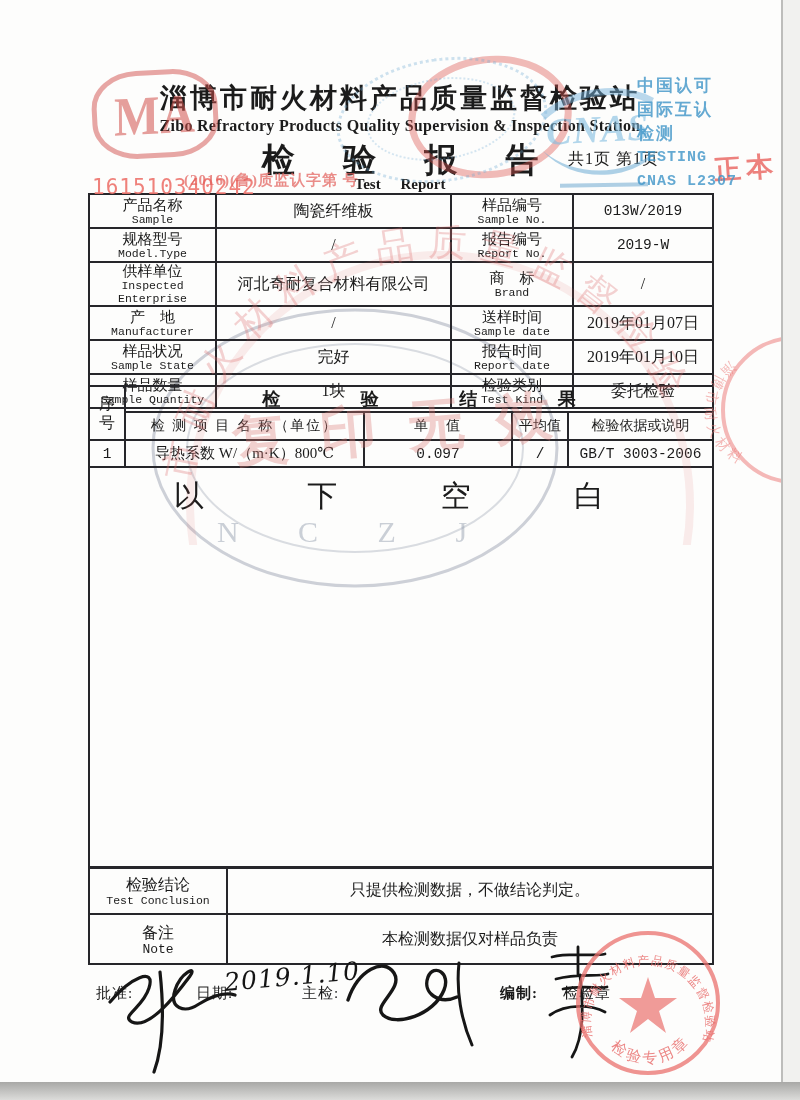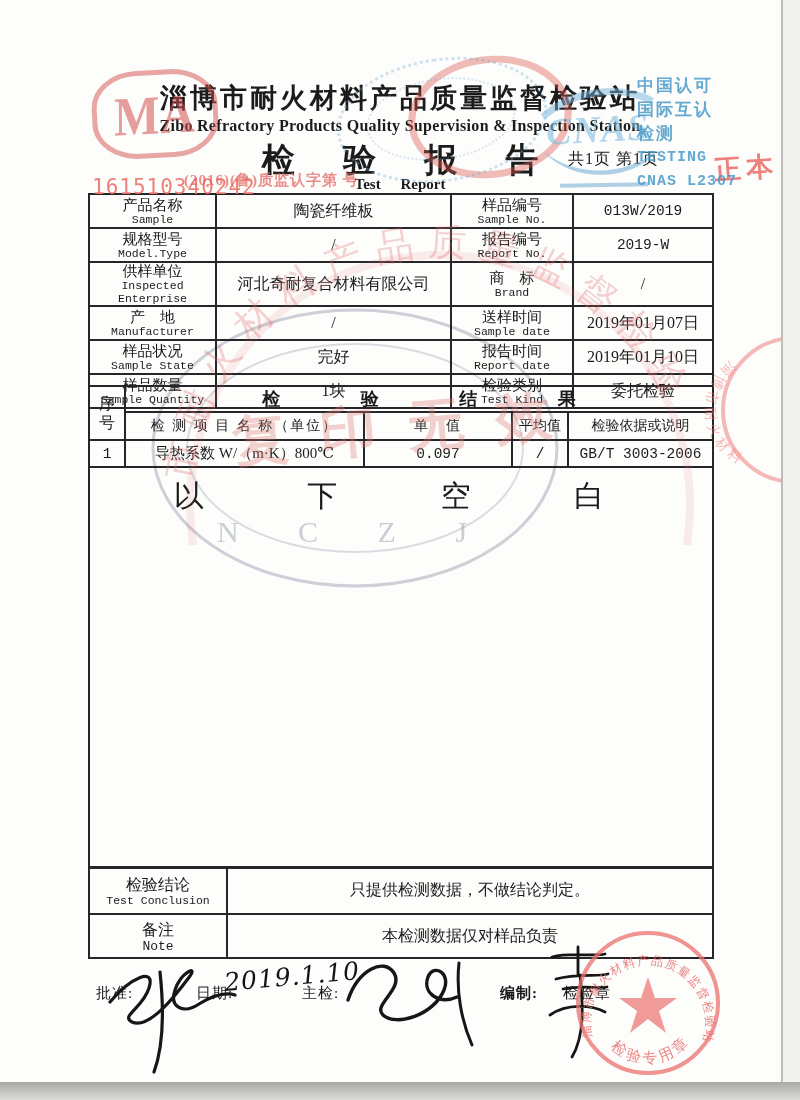--- a/index.html
+++ b/index.html
@@ -208,21 +208,21 @@
         <col style="width:486px">
       </colgroup>
     <tbody>
         <tr style="height:47px">
       <td>
             <span class="lab-cn" style="font-size:16px;line-height:19px">检验结论</span>
             <span class="lab-en">Test Conclusion</span>
           </td>
       <td class="val-cn">只提供检测数据，不做结论判定。</td>
     </tr>
-    <tr style="height:44px">
+    <tr style="height:50px">
       <td>
             <span class="lab-cn" style="font-size:16px;line-height:20px">备注</span>
             <span class="lab-en" style="font-size:13px">Note</span>
           </td>
       <td class="val-cn">本检测数据仅对样品负责</td>
     </tr>
   </tbody>
     </table>
 
   <div class="abs stamp-ma">

